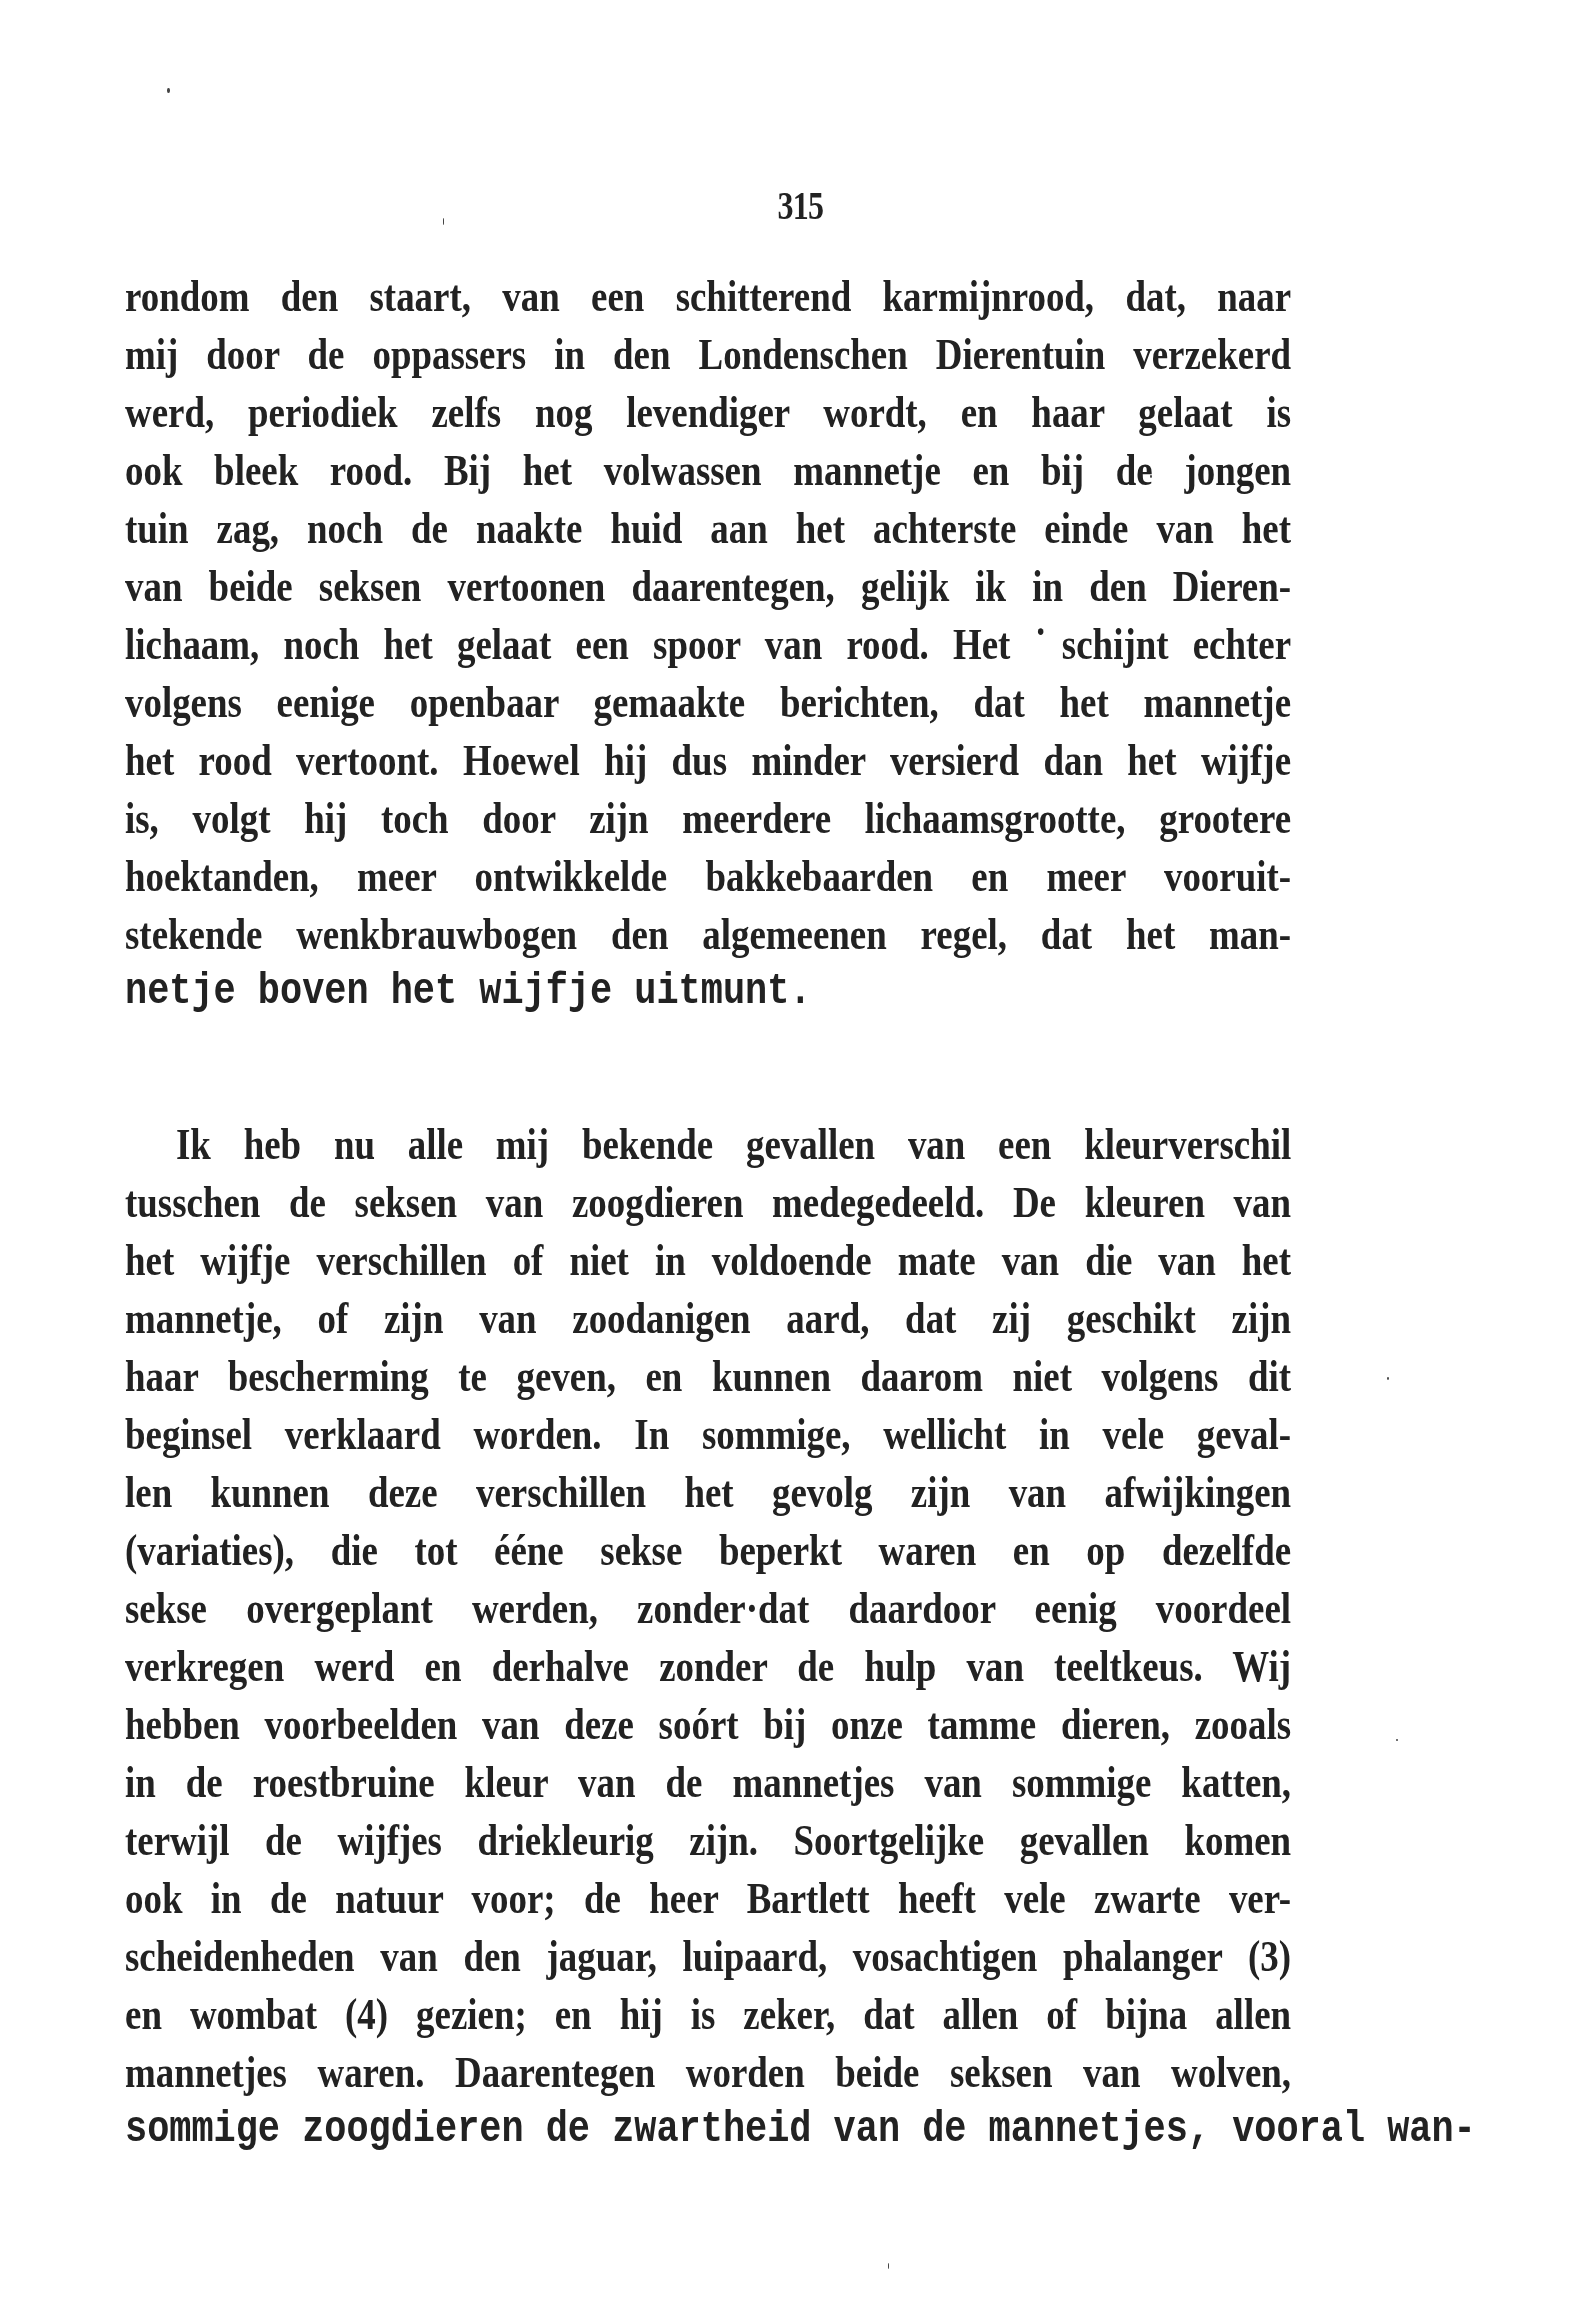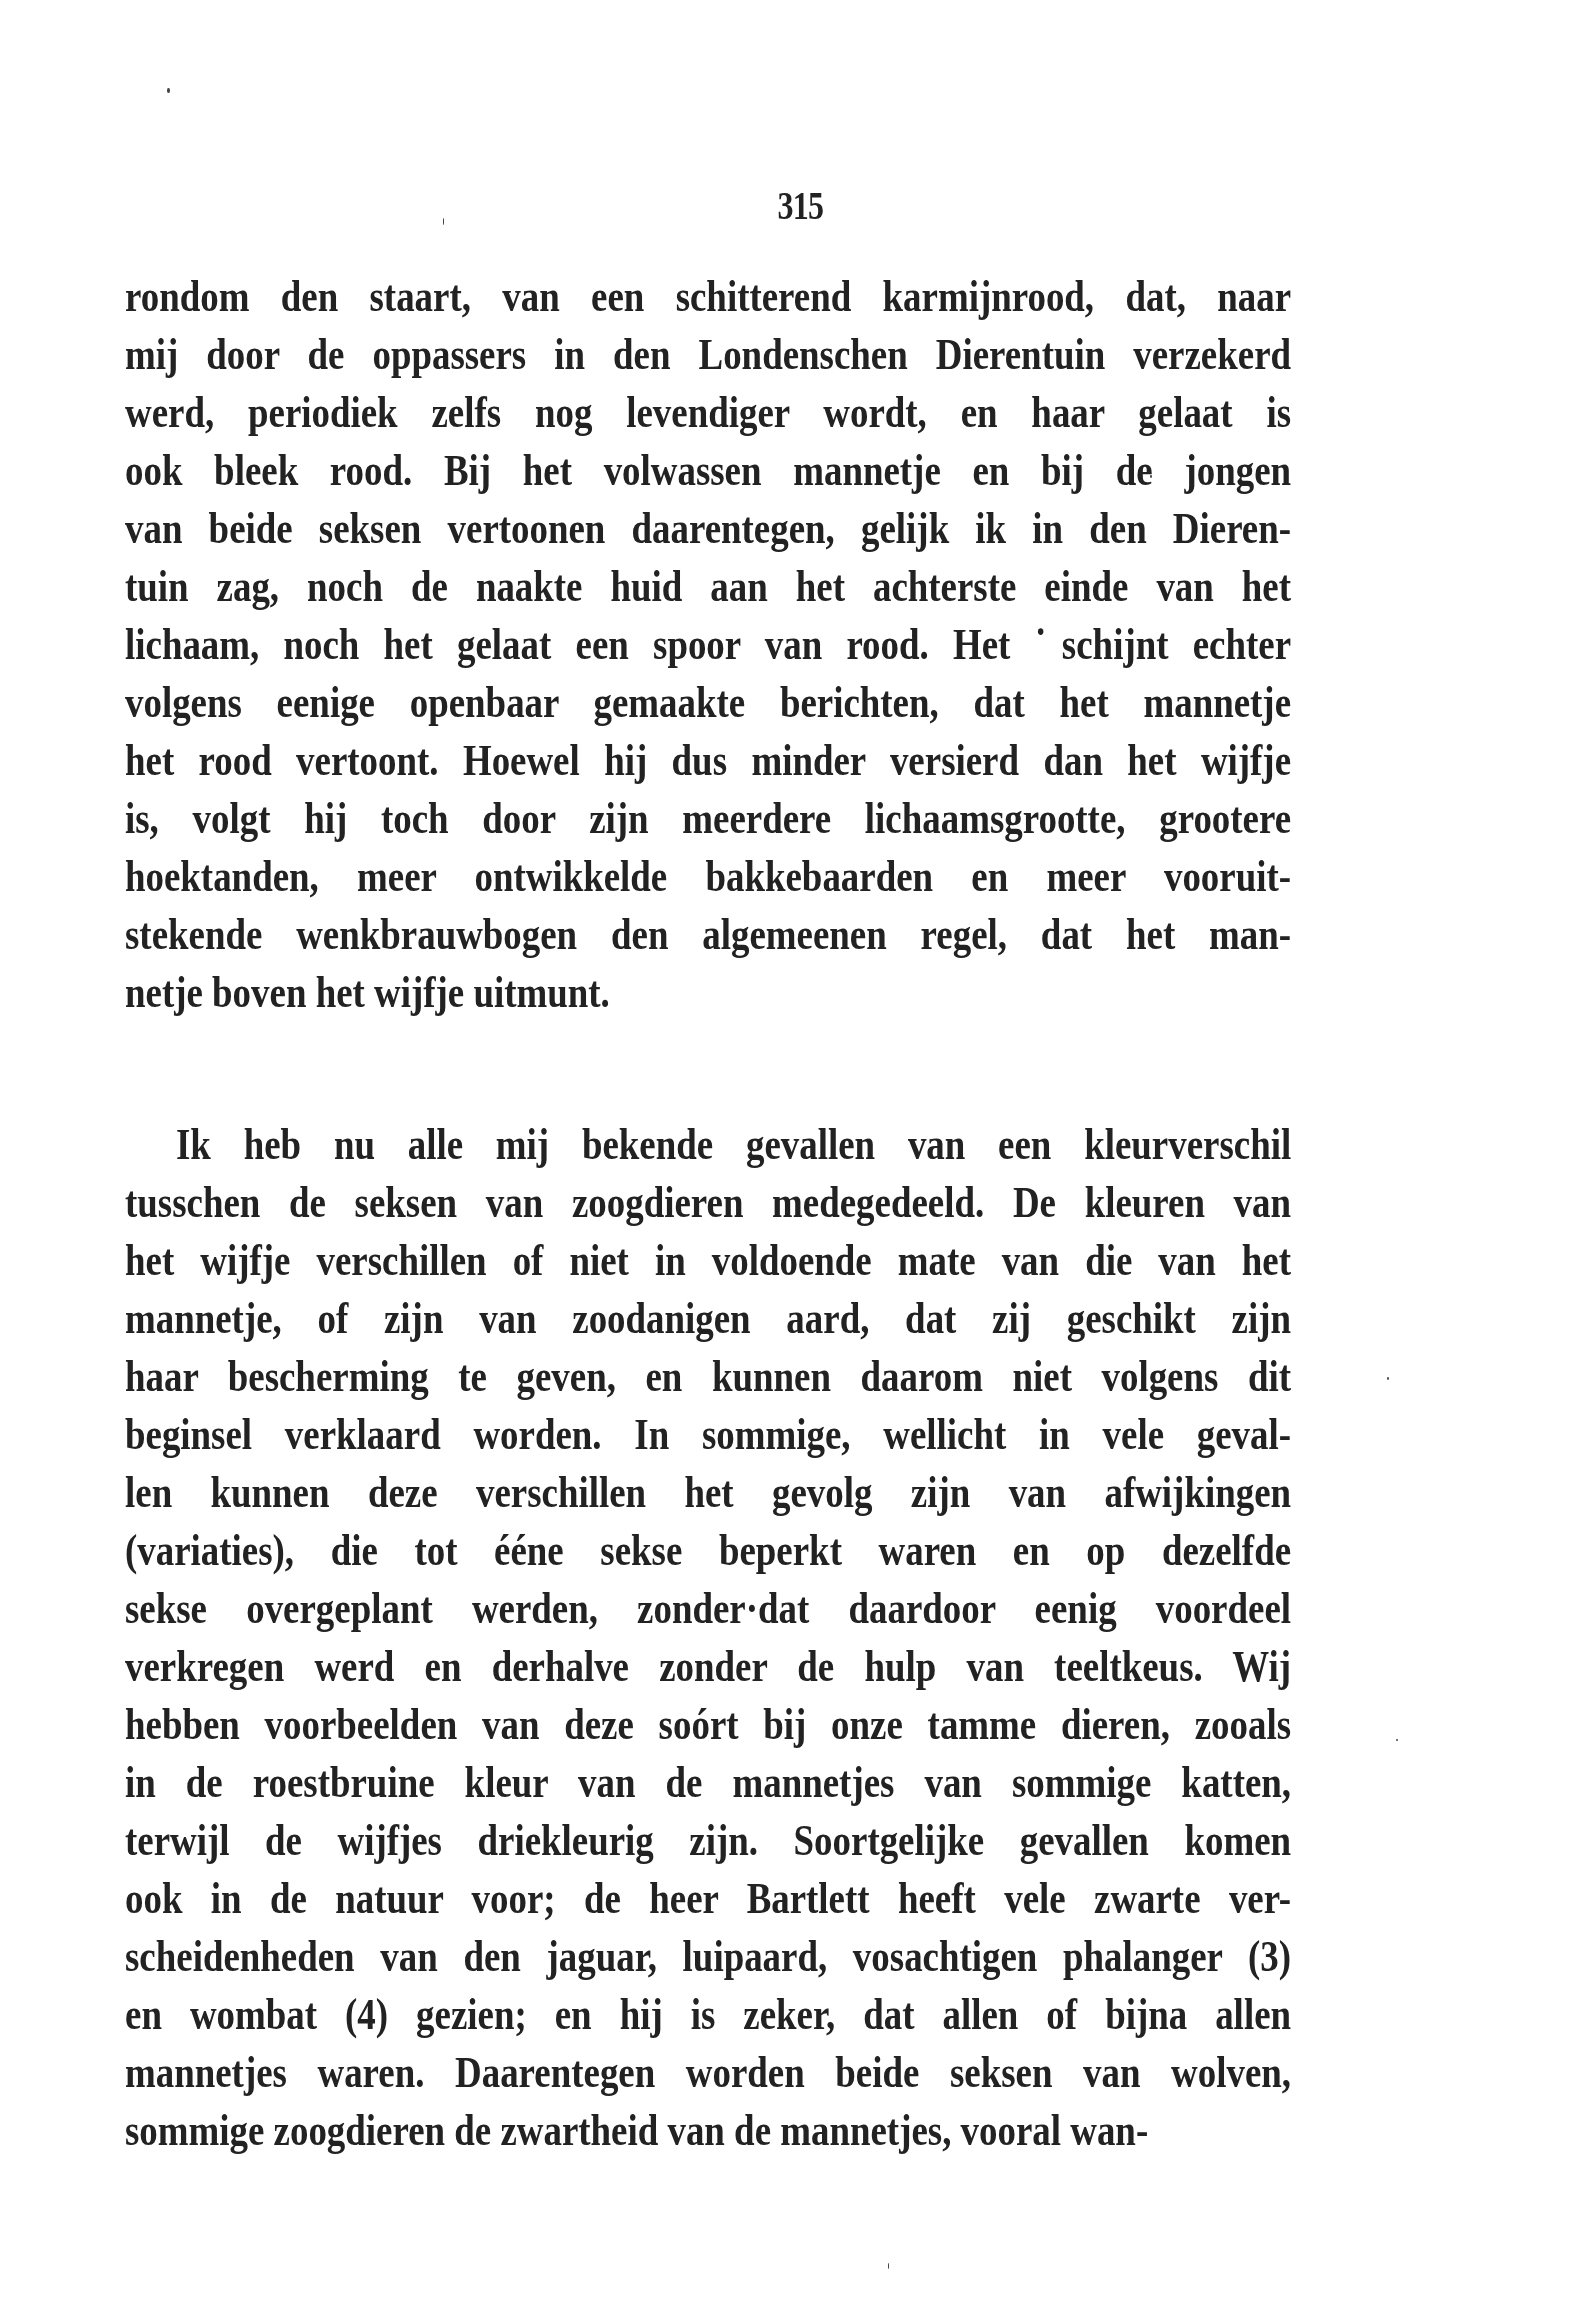--- a/index.html
+++ b/index.html
@@ -48,20 +48,21 @@
     font-size: 45px;
     font-weight: bold;
     white-space: nowrap;
     text-align: justify;
     text-align-last: justify;
     transform-origin: left center;
   }
   .line.last {
     text-align: left;
     text-align-last: left;
+    font-family: Liberation Mono, monospace;
   }
   .line.indent {
     padding-left: 51px;
   }
   
   .line-inner {
     display: block;
     width: 1422px;          
     transform: scaleX(0.82);
     transform-origin: left center;
@@ -90,24 +91,24 @@
       <div class="line">
         <span class="line-inner">mij door de oppassers in den Londenschen Dierentuin verzekerd</span>
       </div>
       <div class="line">
         <span class="line-inner">werd, periodiek zelfs nog levendiger wordt, en haar gelaat is</span>
       </div>
       <div class="line">
         <span class="line-inner">ook bleek rood. Bij het volwassen mannetje en bij de jongen</span>
       </div>
       <div class="line">
-        <span class="line-inner">van beide seksen vertoonen daarentegen, gelijk ik in den Dieren-</span>
+        <span class="line-inner">tuin zag, noch de naakte huid aan het achterste einde van het</span>
       </div>
       <div class="line">
-        <span class="line-inner">tuin zag, noch de naakte huid aan het achterste einde van het</span>
+        <span class="line-inner">van beide seksen vertoonen daarentegen, gelijk ik in den Dieren-</span>
       </div>
       <div class="line">
         <span class="line-inner">lichaam, noch het gelaat een spoor van rood. Het ˙schijnt echter</span>
       </div>
       <div class="line">
         <span class="line-inner">volgens eenige openbaar gemaakte berichten, dat het mannetje</span>
       </div>
       <div class="line">
         <span class="line-inner">het rood vertoont. Hoewel hij dus minder versierd dan het wijfje</span>
       </div>

